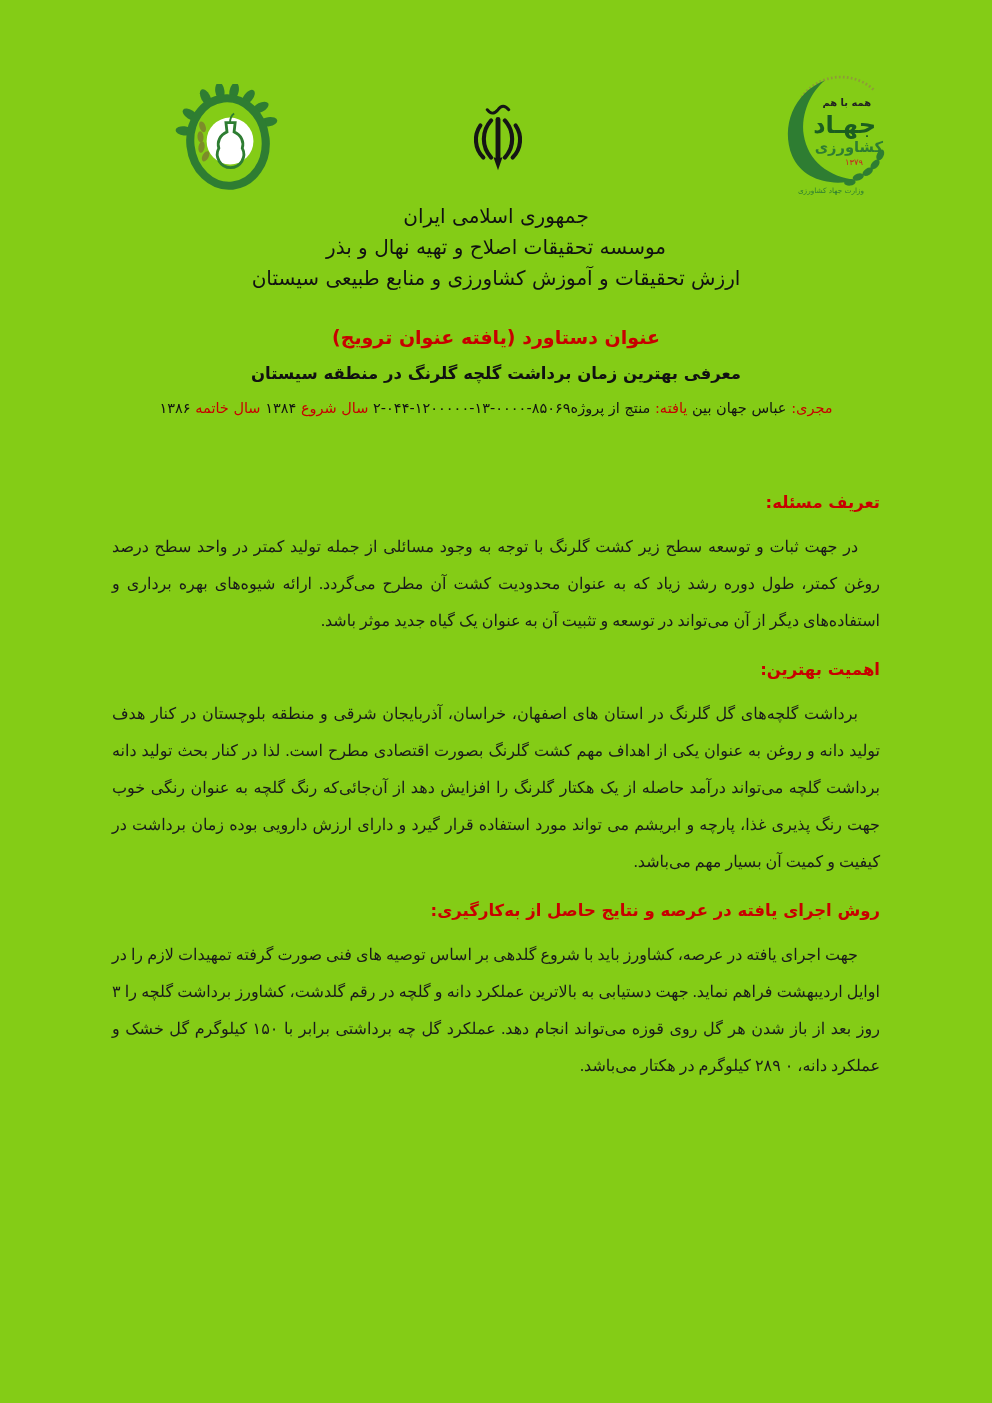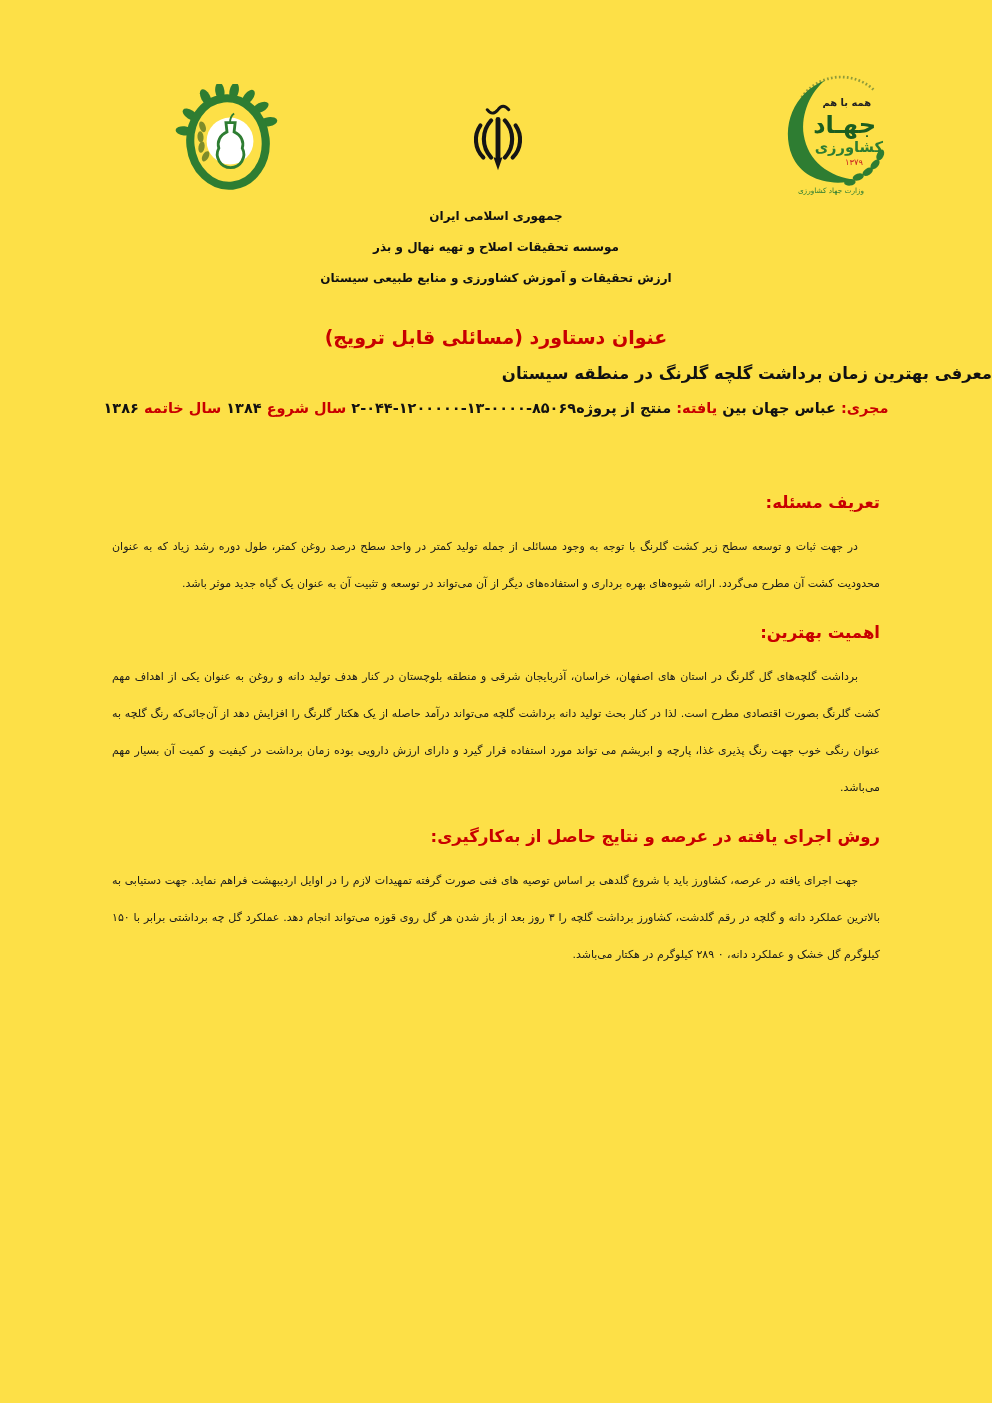--- a/index.html
+++ b/index.html
@@ -11,69 +11,69 @@
   *{box-sizing:border-box;margin:0;padding:0;}
   html,body{background:#ffffff;}
   body{
     font-family:"DejaVu Sans","Liberation Sans",sans-serif;
     color:var(--ink,#1a1a1a);
     direction:rtl;
   }
   .page{
     position:relative;
     width:992px;height:1403px;
-    margin:0 auto;background:#fde047;overflow:hidden;
+    margin:0 auto;background:#84cc16;overflow:hidden;
   }
   
   .logo-left{position:absolute;top:84px;left:175px;width:106px;height:112px;}
   .emblem{position:absolute;top:98px;left:466px;width:64px;height:82px;}
   .logo-right{position:absolute;top:68px;left:766px;width:130px;height:130px;}
   .logo-left svg,.emblem svg,.logo-right svg{width:100%;height:100%;display:block;}
   .g-stroke{stroke:var(--logo-green,#2e7d32);}
   .g-fill{fill:var(--logo-green,#2e7d32);}
   .dg-fill{fill:var(--dark-green,#1b5e20);}
   .olive-fill{fill:#7d8c2a;}
   .ink-fill{fill:#151515;}
   .ink-stroke{stroke:#151515;}
   .red-fill{fill:#cc2222;}
   
   .org-block{
     position:absolute;top:201px;left:0;width:100%;
-    text-align:center;font-weight:bold;font-size:12px;line-height:31px;color:#111;
+    text-align:center;font-weight:normal;font-size:20px;line-height:31px;color:#111;
   }
   .doc-title{
     position:absolute;top:326px;left:0;width:100%;
     text-align:center;font-weight:bold;font-size:19px;
     color:var(--accent-red,#c80000);
   }
   .doc-subtitle{
     position:absolute;top:364px;left:0;width:100%;
-    font-weight:bold;font-size:16.5px;color:#111;
+    text-align:center;font-weight:bold;font-size:16.5px;color:#111;
   }
   .meta-line{
     position:absolute;top:400px;left:0;width:100%;
-    text-align:center;font-weight:bold;font-size:14.5px;color:#111;
+    text-align:center;font-weight:normal;font-size:14.5px;color:#111;
     white-space:nowrap;
   }
   .meta-line .red{color:var(--accent-red,#c80000);}
   
   .content{
     position:absolute;top:468px;right:112px;left:112px;
     direction:rtl;
     margin-top:20px;
   }
   .section-heading{
     color:var(--accent-red,#c80000);
     font-weight:bold;font-size:16.5px;line-height:30px;
     margin:0 0 10px;
   }
   .section-body{
-    font-size:11px;line-height:37px;
+    font-size:16px;line-height:37px;
     text-align:justify;text-indent:22px;
-    margin:0 0 16px;color:var(--ink,#1a1a1a);
+    margin:0 0 16px;color:var(--ink,#1a1a1a);font-family:Liberation Serif, serif;
   }
   .logo-caption{font-size:5px;letter-spacing:.4px;}
 </style>
 </head>
 <body>
 
 <div class="page">
 
   <div class="logo-left">
     <svg viewBox="0 0 104 110">
@@ -140,21 +140,21 @@
       <text x="62" y="119" font-size="7" class="g-fill" text-anchor="middle">وزارت جهاد کشاورزی</text>
     </svg>
   </div>
 
   <div class="org-block">
     <div>جمهوری اسلامی ایران</div>
     <div>موسسه تحقیقات اصلاح و تهیه نهال و بذر</div>
     <div>ارزش تحقیقات و آموزش کشاورزی و منابع طبیعی سیستان</div>
   </div>
 
-  <div class="doc-title">عنوان دستاورد (مسائلی قابل ترویج)</div>
+  <div class="doc-title">عنوان دستاورد (یافته عنوان ترویج)</div>
 
   <div class="doc-subtitle">معرفی بهترین زمان برداشت گلچه گلرنگ در منطقه سیستان</div>
 
   <div class="meta-line">
     <span class="red">مجری:</span><span> عباس جهان بین  </span><span class="red">یافته:</span><span> منتج از پروژه۸۵۰۶۹-۰۰۰۰-۱۳-۱۲۰۰۰۰۰-۰۴۴-۲ </span><span class="red">سال شروع</span><span> ۱۳۸۴  </span><span class="red">سال خاتمه</span><span> ۱۳۸۶</span>
   </div>
 
   <div class="content">
 
     <div>

